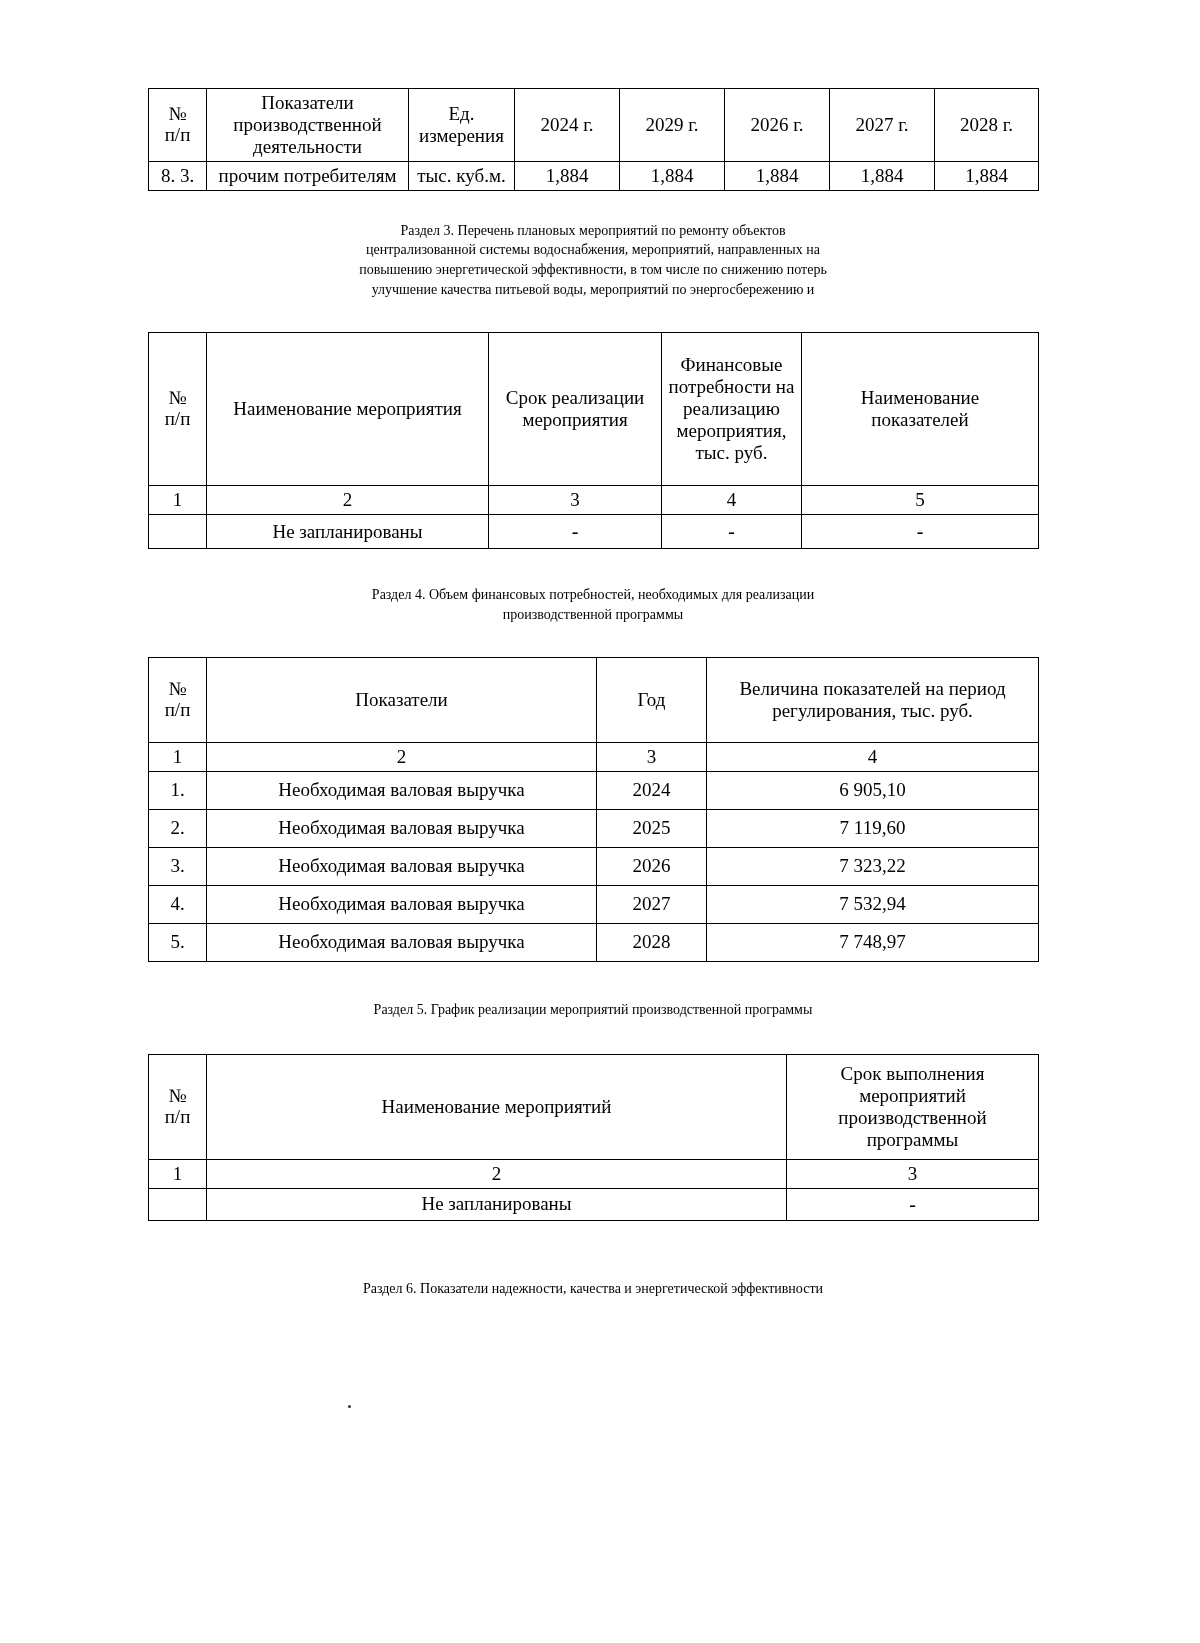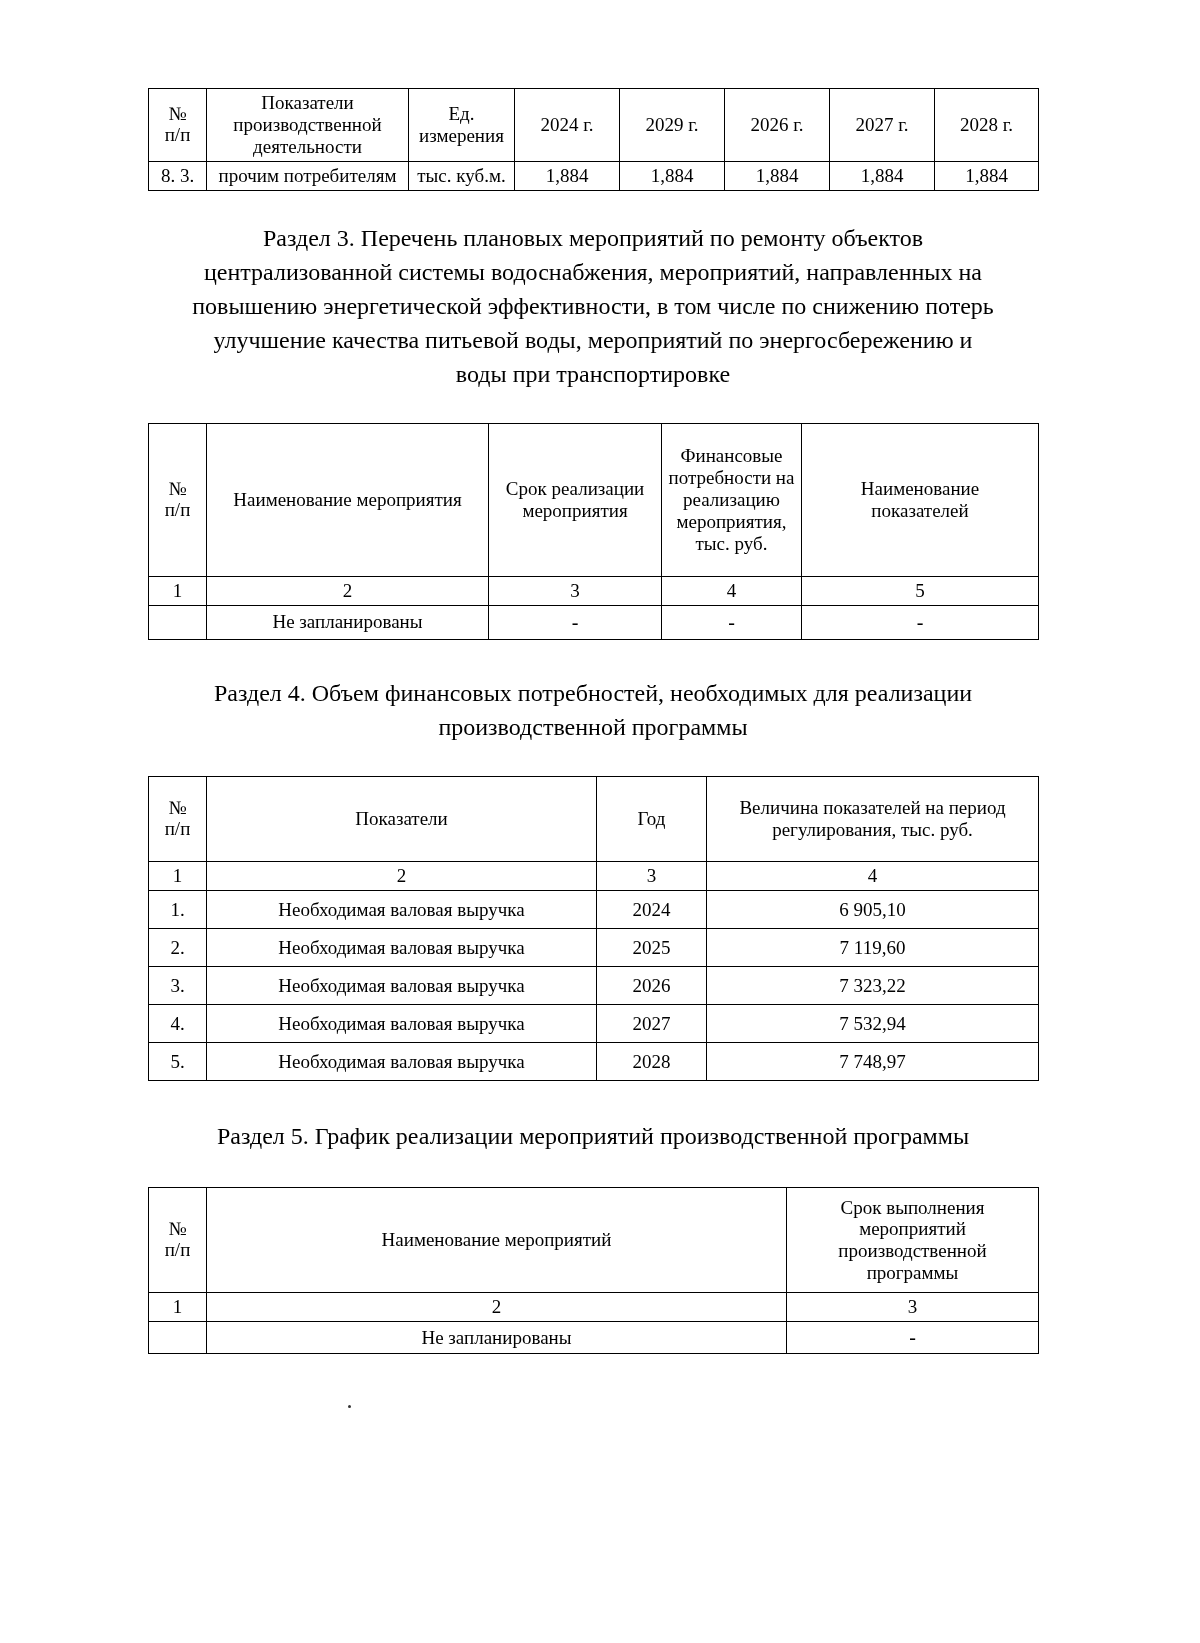--- a/index.html
+++ b/index.html
@@ -47,21 +47,21 @@
     font-size: 19px;
     line-height: 1.15;
   }
   .left { text-align: left; padding-left: 6px; margin-left: 28px; }
   .nowrap { white-space: nowrap; margin-left: 17px; }
 
   .num-hdr { line-height: 1.1; }
 
   .section-title {
     text-align: center;
-    font-size: 24px;
+    font-size: 14px;
     line-height: 1.42;
     margin: 0;
     padding: 0;
   }
 
   
   .t1 col.c0 { width: 58px; }
   .t1 col.c1 { width: 202px; }
   .t1 col.c2 { width: 106px; }
   .t1 col.c3 { width: 105px; }
@@ -152,21 +152,20 @@
         </tr>
       </tbody>
     </table>
 
     <div style="height:30px"></div>
     <div class="section-title">
       <div>Раздел 3. Перечень плановых мероприятий по ремонту объектов</div>
       <div>централизованной системы водоснабжения, мероприятий, направленных на</div>
       <div>повышению энергетической эффективности, в том числе по снижению потерь</div>
       <div>улучшение качества питьевой воды, мероприятий по энергосбережению и</div>
-      <div>воды при транспортировке</div>
     </div>
 
     <div style="height:32px"></div>
     <table class="doc t2">
       <colgroup>
         <col class="c0">
           <col class="c1">
           <col class="c2">
           <col class="c3">
           <col class="c4">
@@ -309,18 +308,19 @@
         <tr style="height:32px">
           <td></td>
           <td class="left">Не запланированы</td>
           <td class="dash">-</td>
         </tr>
       </tbody>
     </table>
 
     <div style="height:58px"></div>
     <div class="section-title">
+      <div>Раздел 6. Показатели надежности, качества и энергетической эффективности</div>
     </div>
 
   </div>
 
   <div class="stray-dot"></div>
 </div>
 
 </body></html>

